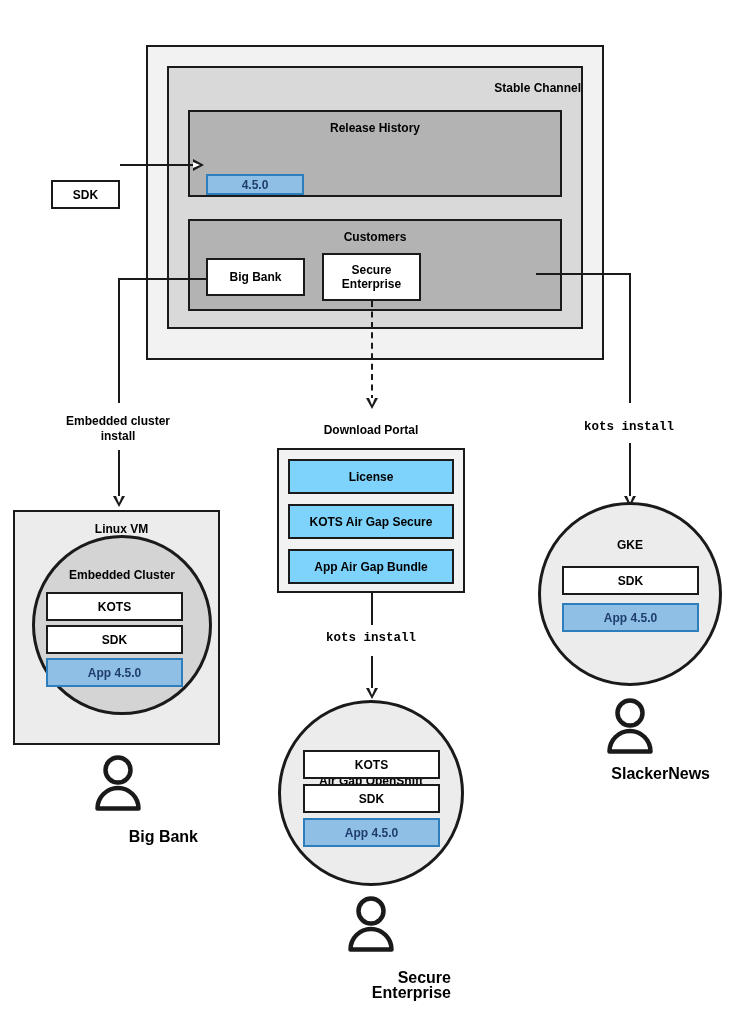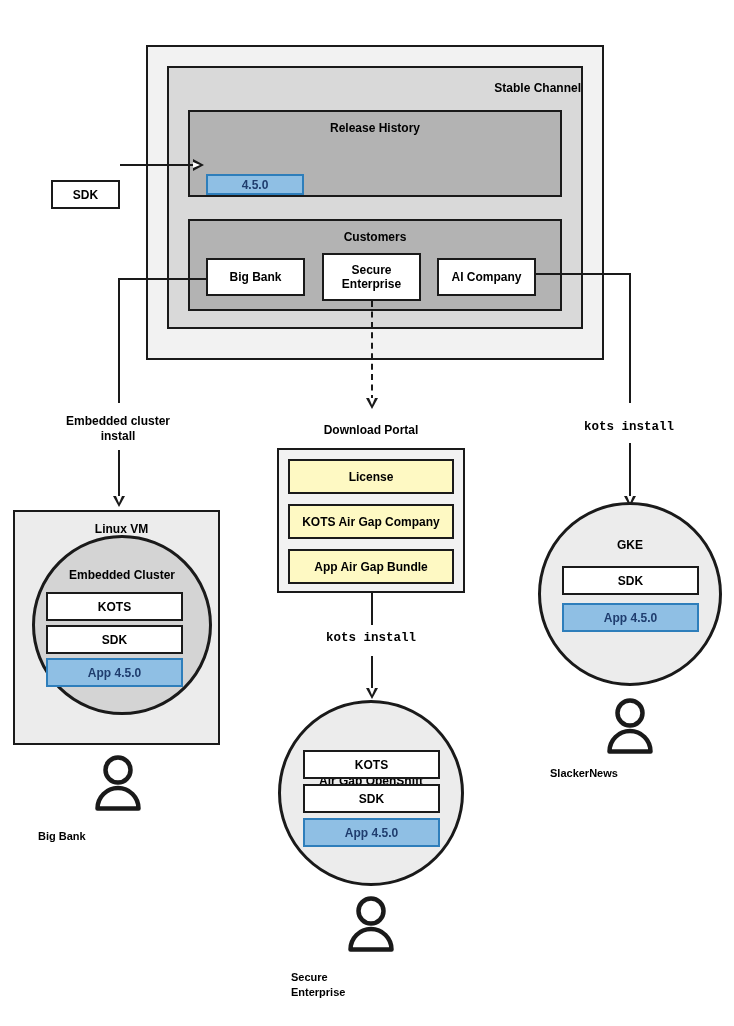--- a/index.html
+++ b/index.html
@@ -70,21 +70,21 @@
     align-items: center;
     justify-content: center;
     font-weight: bold;
     font-size: 12px;
     line-height: 14px;
     text-align: center;
     color: #000;
     background: #ffffff;
     white-space: pre-line;
   }
-  .chip.gray { background: #fef9c3; }
+  .chip.gray { background: #7dd3fc; }
   .chip.blue {
     background: #8fbfe4;
     border-color: #2e7ebb;
     color: #1f3d6e;
   }
 
   
   .circle {
     position: absolute;
     border: 3px solid #1a1a1a;
@@ -150,23 +150,23 @@
     border-bottom: 3.5px solid transparent;
     border-left: 7px solid #ffffff;
   }
 
   
   .person { position: absolute; }
   .person svg { display: block; }
 
   .actor-name {
     position: absolute;
-    text-align: left;
-    font-weight: bold;
-    font-size: 11px;
+    text-align: right;
+    font-weight: bold;
+    font-size: 16px;
     line-height: 15px;
     color: #000;
     white-space: pre-line;
   }
 </style>
 </head>
 <body>
 
 <div id="stage">
 
@@ -181,21 +181,20 @@
     <div class="panel-title" style="top:9px;">Release History</div>
   </div>
   <div class="chip blue" style="left:206px; top:130px; width:98px; height:21px;margin-top:44px;">4.5.0</div>
 
   <div class="panel panel-section" style="left:188px; top:219px; width:374px; height:92px;">
     <div class="panel-title" style="top:9px;">Customers</div>
   </div>
   <div class="chip" style="left:206px; top:258px; width:99px; height:38px;">Big Bank</div>
   <div class="chip" style="left:322px; top:253px; width:99px; height:48px;">Secure
 Enterprise</div>
-  <div class="chip" style="left:437px; top:258px; width:99px; height:38px;">AI Company</div>
 
   <div class="chip" style="left:51px; top:180px; width:69px; height:29px;">SDK</div>
 
   <div class="line-h" style="left:120px; top:164px; width:80px;"></div>
   <div class="arrow-right" style="left:193px; top:165px;"></div>
 
   <div class="line-h" style="left:118px; top:278px; width:90px;"></div>
   <div class="line-v" style="left:118px; top:278px; height:125px;"></div>
   <div class="lbl" style="left:38px; top:414px; width:160px;">Embedded cluster
 install</div>
@@ -207,21 +206,21 @@
   <div class="lbl mono" style="left:549px; top:420px; width:160px;">kots install</div>
   <div class="line-v" style="left:629px; top:443px; height:55px;"></div>
   <div class="arrow-down" style="left:630px; top:496px;"></div>
 
   <div class="dash-v" style="left:371px; top:301px; height:100px;"></div>
   <div class="arrow-down" style="left:372px; top:398px;"></div>
 
   <div class="lbl" style="left:291px; top:423px; width:160px;">Download Portal</div>
   <div class="panel" style="left:277px; top:448px; width:188px; height:145px; background:#f2f2f2;"></div>
   <div class="chip gray" style="left:288px; top:459px; width:166px; height:35px;">License</div>
-  <div class="chip gray" style="left:288px; top:504px; width:166px; height:35px;">KOTS Air Gap Company</div>
+  <div class="chip gray" style="left:288px; top:504px; width:166px; height:35px;">KOTS Air Gap Secure</div>
   <div class="chip gray" style="left:288px; top:549px; width:166px; height:35px;text-align:right;">App Air Gap Bundle</div>
 
   <div class="line-v" style="left:371px; top:593px; height:32px;"></div>
   <div class="lbl mono" style="left:291px; top:631px; width:160px;">kots install</div>
   <div class="line-v" style="left:371px; top:656px; height:34px;"></div>
   <div class="arrow-down" style="left:372px; top:688px;"></div>
 
   <div class="panel" style="left:13px; top:510px; width:207px; height:235px; background:#ececec;">
     <div class="panel-title" style="top:10px;margin-left:10px;">Linux VM</div>
   </div>

